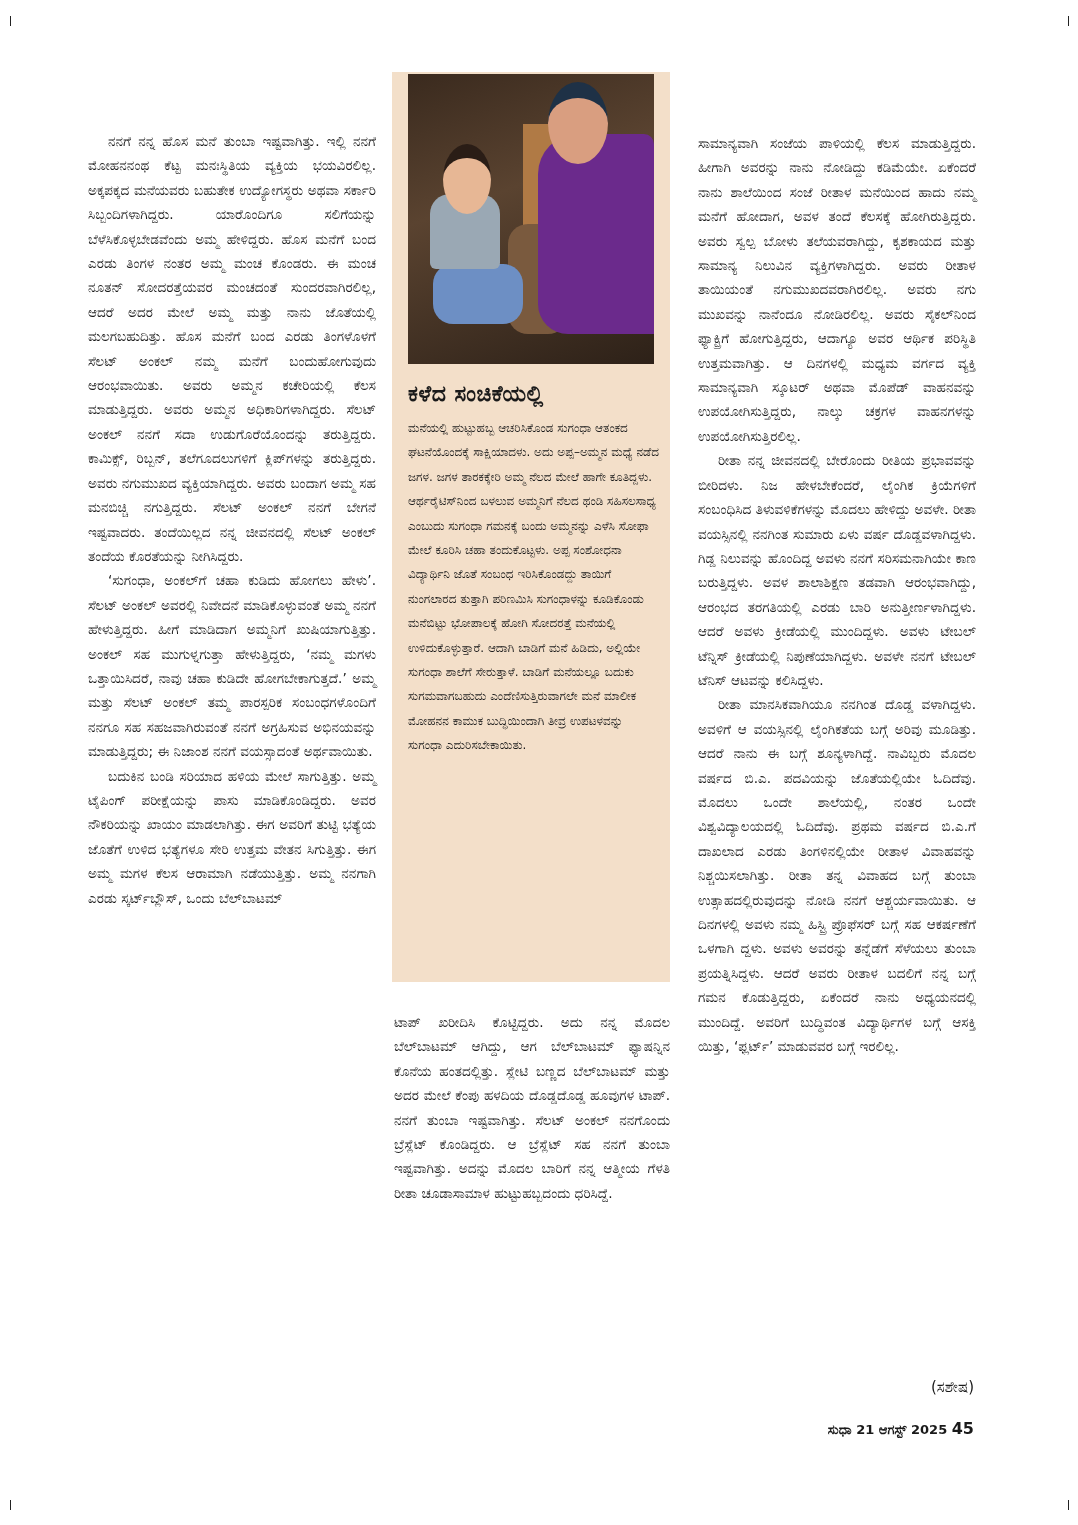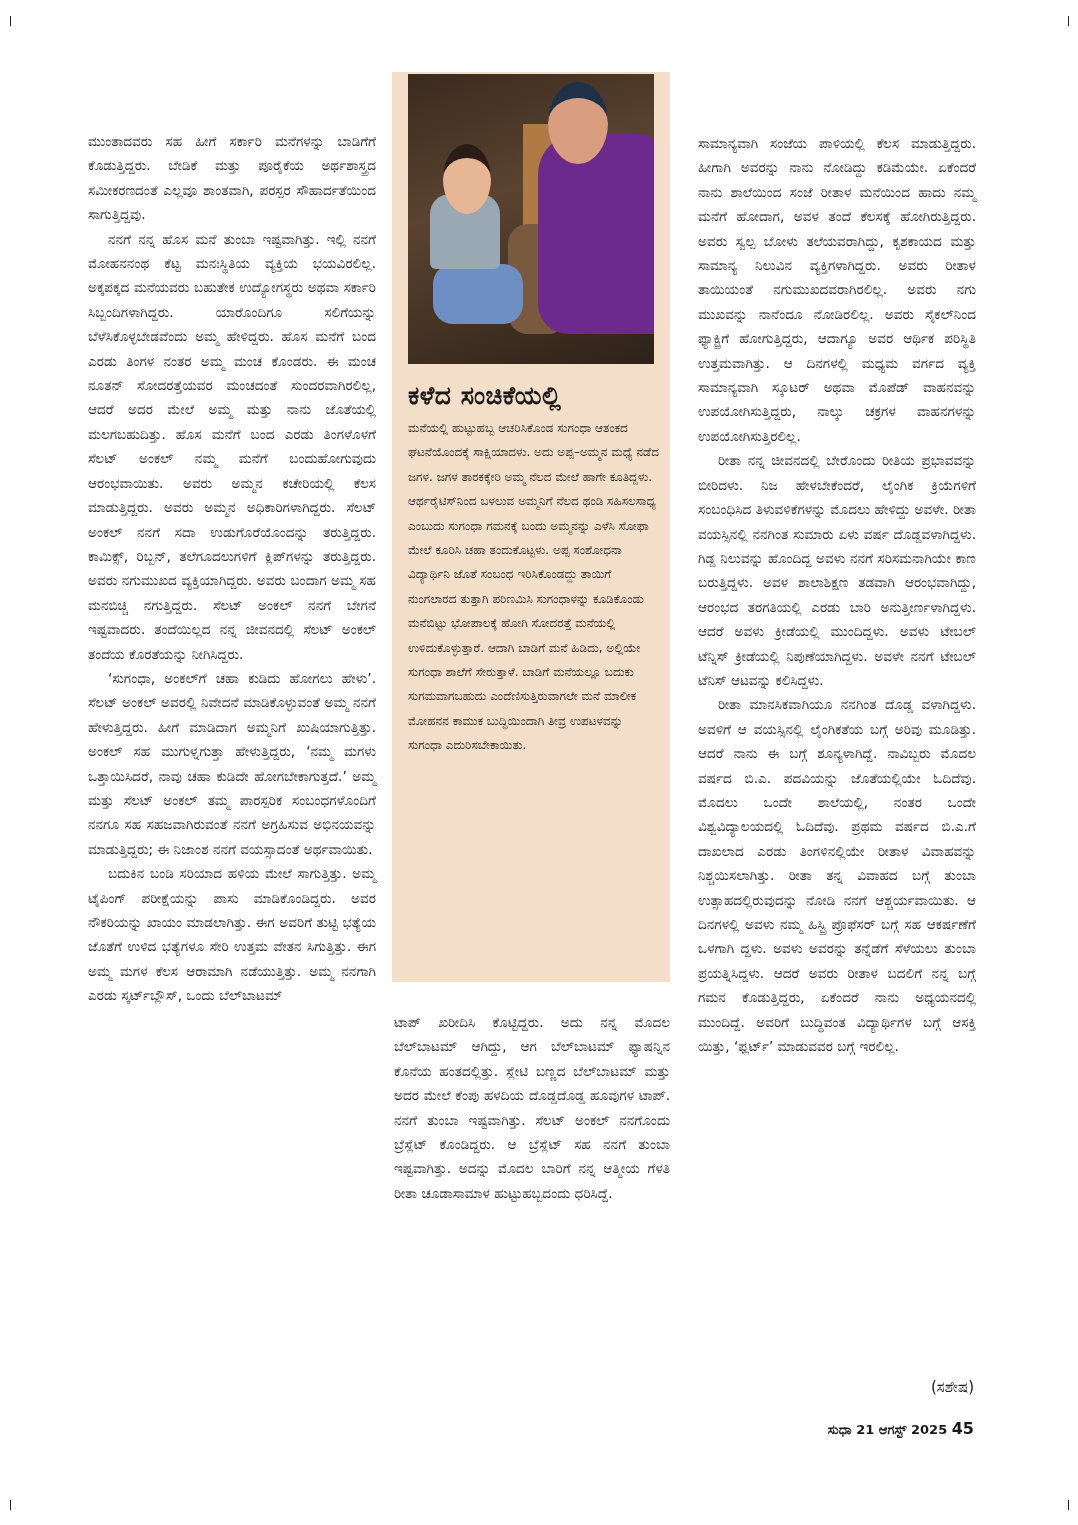--- a/index.html
+++ b/index.html
@@ -12,37 +12,36 @@
   #col3{left:698px;top:131px;width:278px;}
   .sidebar{position:absolute;left:392px;top:72px;width:278px;height:910px;background:#f3dfc9;}
   .illus{position:absolute;left:408px;top:74px;width:246px;height:290px;background:linear-gradient(160deg,#3a2a1e,#5a4330 40%,#2d2118);overflow:hidden;}
   .illus .door{position:absolute;left:115px;top:50px;width:42px;height:130px;background:#b07a45;}
   .illus .girl-body{position:absolute;left:22px;top:120px;width:70px;height:75px;background:#9aa8b4;border-radius:20px 20px 6px 6px;}
   .illus .girl-legs{position:absolute;left:25px;top:190px;width:90px;height:60px;background:#6d8fc4;border-radius:20px;}
   .illus .girl-head{position:absolute;left:35px;top:70px;width:48px;height:56px;background:#e7b795;border-radius:50%;border-top:14px solid #2a1d16;}
   .illus .woman{position:absolute;left:130px;top:60px;width:116px;height:200px;background:#6b2a8c;border-radius:40px 10px 0 30px;}
   .illus .woman-head{position:absolute;left:140px;top:8px;width:60px;height:66px;background:#d99e80;border-radius:50%;border-top:16px solid #1e3146;}
   .illus .woman-legs{position:absolute;left:100px;top:150px;width:60px;height:110px;background:#7a5a3e;border-radius:20px;}
-  .sb-title{position:absolute;left:408px;top:381px;font-size:25px;font-weight:bold;letter-spacing:0.5px;color:#1a1a1a;}
+  .sb-title{position:absolute;left:408px;top:381px;font-size:22px;font-weight:bold;letter-spacing:0.5px;color:#1a1a1a;}
   .sb-text{position:absolute;left:408px;top:416px;width:252px;font-size:12px;line-height:24.4px;}
   .end{position:absolute;right:104px;top:1370px;font-size:15px;margin-top:8px;}
   .footer{position:absolute;right:104px;top:1419px;font-size:13px;font-weight:bold;}
   .footer .pn{font-size:16px;}
   .crop{position:absolute;background:#222;}
 </style>
 </head>
 <body>
 
 <div class="crop" style="left:10px;top:16px;width:1px;height:10px;"></div>
 <div class="crop" style="left:1068px;top:16px;width:1px;height:10px;"></div>
 <div class="crop" style="left:10px;top:1500px;width:1px;height:10px;"></div>
 <div class="crop" style="left:1068px;top:1500px;width:1px;height:10px;"></div>
 
 <div id="col1" class="col">
-  <p>ಮುಂತಾದವರು ಸಹ ಹೀಗೆ ಸರ್ಕಾರಿ ಮನೆಗಳನ್ನು ಬಾಡಿಗೆಗೆ ಕೊಡುತ್ತಿದ್ದರು. ಬೇಡಿಕೆ ಮತ್ತು ಪೂರೈಕೆಯ ಅರ್ಥಶಾಸ್ತ್ರದ ಸಮೀಕರಣದಂತೆ ಎಲ್ಲವೂ ಶಾಂತವಾಗಿ, ಪರಸ್ಪರ ಸೌಹಾರ್ದತೆಯಿಂದ ಸಾಗುತ್ತಿದ್ದವು.</p>
   <p class="ind">ನನಗೆ ನನ್ನ ಹೊಸ ಮನೆ ತುಂಬಾ ಇಷ್ಟವಾಗಿತ್ತು. ಇಲ್ಲಿ ನನಗೆ ಮೋಹನನಂಥ ಕೆಟ್ಟ ಮನಃಸ್ಥಿತಿಯ ವ್ಯಕ್ತಿಯ ಭಯವಿರಲಿಲ್ಲ. ಅಕ್ಕಪಕ್ಕದ ಮನೆಯವರು ಬಹುತೇಕ ಉದ್ಯೋಗಸ್ಥರು ಅಥವಾ ಸರ್ಕಾರಿ ಸಿಬ್ಬಂದಿಗಳಾಗಿದ್ದರು. ಯಾರೊಂದಿಗೂ ಸಲಿಗೆಯನ್ನು ಬೆಳೆಸಿಕೊಳ್ಳಬೇಡವೆಂದು ಅಮ್ಮ ಹೇಳಿದ್ದರು. ಹೊಸ ಮನೆಗೆ ಬಂದ ಎರಡು ತಿಂಗಳ ನಂತರ ಅಮ್ಮ ಮಂಚ ಕೊಂಡರು. ಈ ಮಂಚ ನೂತನ್ ಸೋದರತ್ತೆಯವರ ಮಂಚದಂತೆ ಸುಂದರವಾಗಿರಲಿಲ್ಲ, ಆದರೆ ಅದರ ಮೇಲೆ ಅಮ್ಮ ಮತ್ತು ನಾನು ಜೊತೆಯಲ್ಲಿ ಮಲಗಬಹುದಿತ್ತು. ಹೊಸ ಮನೆಗೆ ಬಂದ ಎರಡು ತಿಂಗಳೊಳಗೆ ಸೆಲಟ್ ಅಂಕಲ್ ನಮ್ಮ ಮನೆಗೆ ಬಂದುಹೋಗುವುದು ಆರಂಭವಾಯಿತು. ಅವರು ಅಮ್ಮನ ಕಚೇರಿಯಲ್ಲಿ ಕೆಲಸ ಮಾಡುತ್ತಿದ್ದರು. ಅವರು ಅಮ್ಮನ ಅಧಿಕಾರಿಗಳಾಗಿದ್ದರು. ಸೆಲಟ್ ಅಂಕಲ್ ನನಗೆ ಸದಾ ಉಡುಗೊರೆಯೊಂದನ್ನು ತರುತ್ತಿದ್ದರು. ಕಾಮಿಕ್ಸ್, ರಿಬ್ಬನ್, ತಲೆಗೂದಲುಗಳಿಗೆ ಕ್ಲಿಪ್‌ಗಳನ್ನು ತರುತ್ತಿದ್ದರು. ಅವರು ನಗುಮುಖದ ವ್ಯಕ್ತಿಯಾಗಿದ್ದರು. ಅವರು ಬಂದಾಗ ಅಮ್ಮ ಸಹ ಮನಬಿಚ್ಚಿ ನಗುತ್ತಿದ್ದರು. ಸೆಲಟ್ ಅಂಕಲ್ ನನಗೆ ಬೇಗನೆ ಇಷ್ಟವಾದರು. ತಂದೆಯಿಲ್ಲದ ನನ್ನ ಜೀವನದಲ್ಲಿ ಸೆಲಟ್ ಅಂಕಲ್ ತಂದೆಯ ಕೊರತೆಯನ್ನು ನೀಗಿಸಿದ್ದರು.</p>
   <p class="ind">‘ಸುಗಂಧಾ, ಅಂಕಲ್‌ಗೆ ಚಹಾ ಕುಡಿದು ಹೋಗಲು ಹೇಳು’. ಸೆಲಟ್ ಅಂಕಲ್ ಅವರಲ್ಲಿ ನಿವೇದನೆ ಮಾಡಿಕೊಳ್ಳುವಂತೆ ಅಮ್ಮ ನನಗೆ ಹೇಳುತ್ತಿದ್ದರು. ಹೀಗೆ ಮಾಡಿದಾಗ ಅಮ್ಮನಿಗೆ ಖುಷಿಯಾಗುತ್ತಿತ್ತು. ಅಂಕಲ್ ಸಹ ಮುಗುಳ್ನಗುತ್ತಾ ಹೇಳುತ್ತಿದ್ದರು, ‘ನಮ್ಮ ಮಗಳು ಒತ್ತಾಯಿಸಿದರೆ, ನಾವು ಚಹಾ ಕುಡಿದೇ ಹೋಗಬೇಕಾಗುತ್ತದೆ.’ ಅಮ್ಮ ಮತ್ತು ಸೆಲಟ್ ಅಂಕಲ್ ತಮ್ಮ ಪಾರಸ್ಪರಿಕ ಸಂಬಂಧಗಳೊಂದಿಗೆ ನನಗೂ ಸಹ ಸಹಜವಾಗಿರುವಂತೆ ನನಗೆ ಅಗ್ರಹಿಸುವ ಅಭಿನಯವನ್ನು ಮಾಡುತ್ತಿದ್ದರು; ಈ ನಿಜಾಂಶ ನನಗೆ ವಯಸ್ಸಾದಂತೆ ಅರ್ಥವಾಯಿತು.</p>
   <p class="ind">ಬದುಕಿನ ಬಂಡಿ ಸರಿಯಾದ ಹಳಿಯ ಮೇಲೆ ಸಾಗುತ್ತಿತ್ತು. ಅಮ್ಮ ಟೈಪಿಂಗ್ ಪರೀಕ್ಷೆಯನ್ನು ಪಾಸು ಮಾಡಿಕೊಂಡಿದ್ದರು. ಅವರ ನೌಕರಿಯನ್ನು ಖಾಯಂ ಮಾಡಲಾಗಿತ್ತು. ಈಗ ಅವರಿಗೆ ತುಟ್ಟಿ ಭತ್ಯೆಯ ಜೊತೆಗೆ ಉಳಿದ ಭತ್ಯೆಗಳೂ ಸೇರಿ ಉತ್ತಮ ವೇತನ ಸಿಗುತ್ತಿತ್ತು. ಈಗ ಅಮ್ಮ ಮಗಳ ಕೆಲಸ ಆರಾಮಾಗಿ ನಡೆಯುತ್ತಿತ್ತು. ಅಮ್ಮ ನನಗಾಗಿ ಎರಡು ಸ್ಕರ್ಟ್‌ಬ್ಲೌಸ್, ಒಂದು ಬೆಲ್‌ಬಾಟಮ್</p>
 </div>
 
 <div class="sidebar"></div>
 <div class="illus" aria-label="illustration-woman-and-girl">
   <div class="door"></div>
   <div class="woman-legs"></div>
   <div class="woman"></div>

